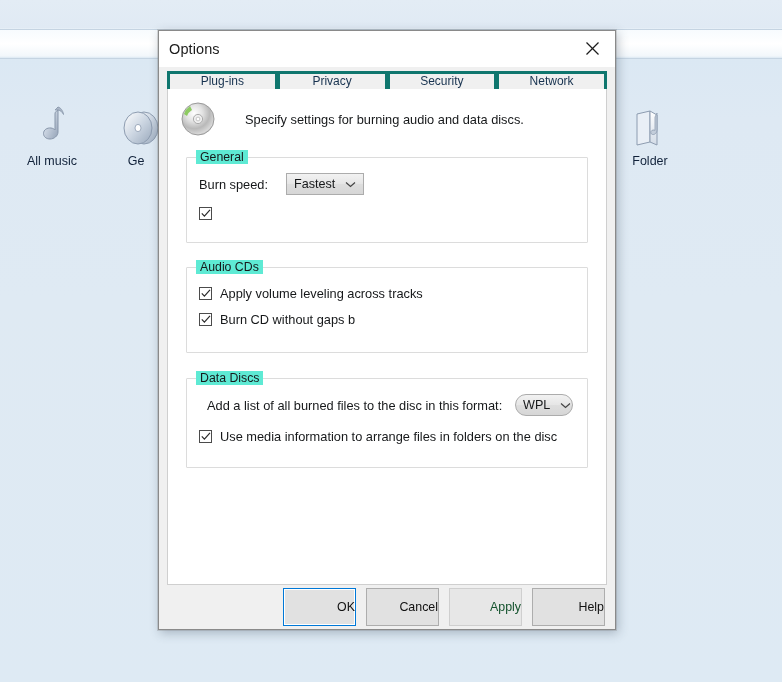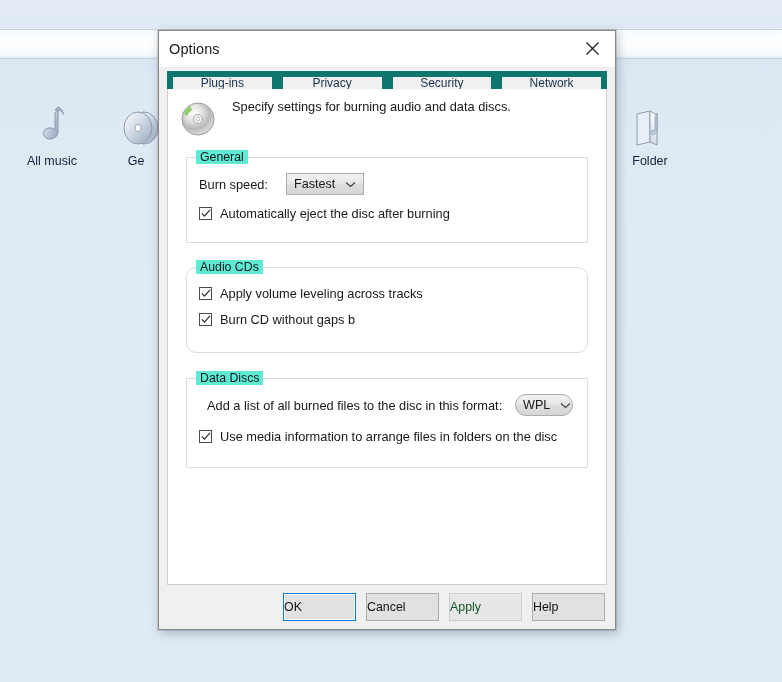--- a/index.html
+++ b/index.html
@@ -104,26 +104,26 @@
     flex: none;
     background: #f0f0f0;
     padding: 4px 8px 0 8px;
   }
   .tab-row {
     display: flex;
     height: 18px;
   }
   .tab {
     flex: 1;
-    border: 6px solid #0f766e;
+    border: 3px solid #0f766e;
     background: #f0f0f0;
     font-size: 12px;
     color: #17324f;
     display: flex;
-    align-items: center;
+    align-items: flex-start;
     justify-content: center;
     margin-right: -1px;
     box-sizing: border-box;
     cursor: default;
     white-space: nowrap;
   }
   .tab:last-child { margin-right: 0; }
   .tab-row.row-top .tab { border-bottom: none; }
   .tab.selected {
     background: #ffffff;
@@ -141,22 +141,23 @@
     border: 1px solid #cfcfcf;
     border-top: none;
     margin: 0 8px;
     position: relative;
     overflow: hidden;
   }
 
   
   #content-header {
     display: flex;
-    align-items: flex-start;
+    align-items: center;
     padding: 10px 0 0 10px;
+    gap: 13px;
   }
   #cd-icon { width: 40px; height: 40px; flex: none; }
   #header-text {
     font-size: 12.8px;
     color: #16181a;
     margin-left: 14px;
   }
 
   
   .groupbox {
@@ -169,21 +170,21 @@
   .groupbox > .gb-title {
     position: absolute;
     top: -8px;
     left: 9px;
     background: #5eead4;
     padding: 0 4px;
     font-size: 12.3px;
     color: #16181a;
   }
   #group-general { margin-top: 18px; height: 58px; }
-  #group-audiocds { margin-top: 24px; height: 58px; border-radius: 10px; }
+  #group-audiocds { margin-top: 24px; height: 58px; }
   #group-datadiscs { margin-top: 25px; height: 62px; }
 
   .row {
     display: flex;
     align-items: center;
     height: 24px;
   }
   .row.indent { padding-left: 8px; }
 
   .field-label {
@@ -247,28 +248,28 @@
     height: 44px;
     display: flex;
     align-items: center;
     justify-content: flex-end;
     padding-right: 10px;
     gap: 10px;
     background: #f0f0f0;
   }
   .dlg-button {
     width: 73px;
-    height: 28px;
+    height: 38px;
     font-size: 12.4px;
     color: #111;
     background: #e1e1e1;
     border: 1px solid #adadad;
     display: flex;
     align-items: center;
-    justify-content: flex-start;
+    justify-content: flex-end;
     box-sizing: border-box;
     cursor: default;
   }
   .dlg-button.default {
     border: 1px solid #0078d7;
     background: #e1e1e1;
     box-shadow: inset 0 0 0 1px #ffffff;
   }
   .dlg-button.disabled {
     color: #14532d;
@@ -407,21 +408,20 @@
               </svg>
           </span>
         </div>
       </div>
       <div class="checkrow indent" style="margin-top:6px;">
         <span class="checkbox">
           <svg width="10" height="9" viewBox="0 0 10 9">
               <path d="M0.8 4.4 L3.4 7.2 L9 0.8" fill="none" stroke="#2b2b2b" stroke-width="1.2"></path>
             </svg>
         </span>
-        <span class="check-label">Automatically eject the disc after burning</span>
       </div>
     </div>
 
     <div class="groupbox" id="group-audiocds">
       <div class="gb-title">Audio CDs</div>
       <div class="checkrow indent">
         <span class="checkbox">
           <svg width="10" height="9" viewBox="0 0 10 9">
               <path d="M0.8 4.4 L3.4 7.2 L9 0.8" fill="none" stroke="#2b2b2b" stroke-width="1.2"></path>
             </svg>

